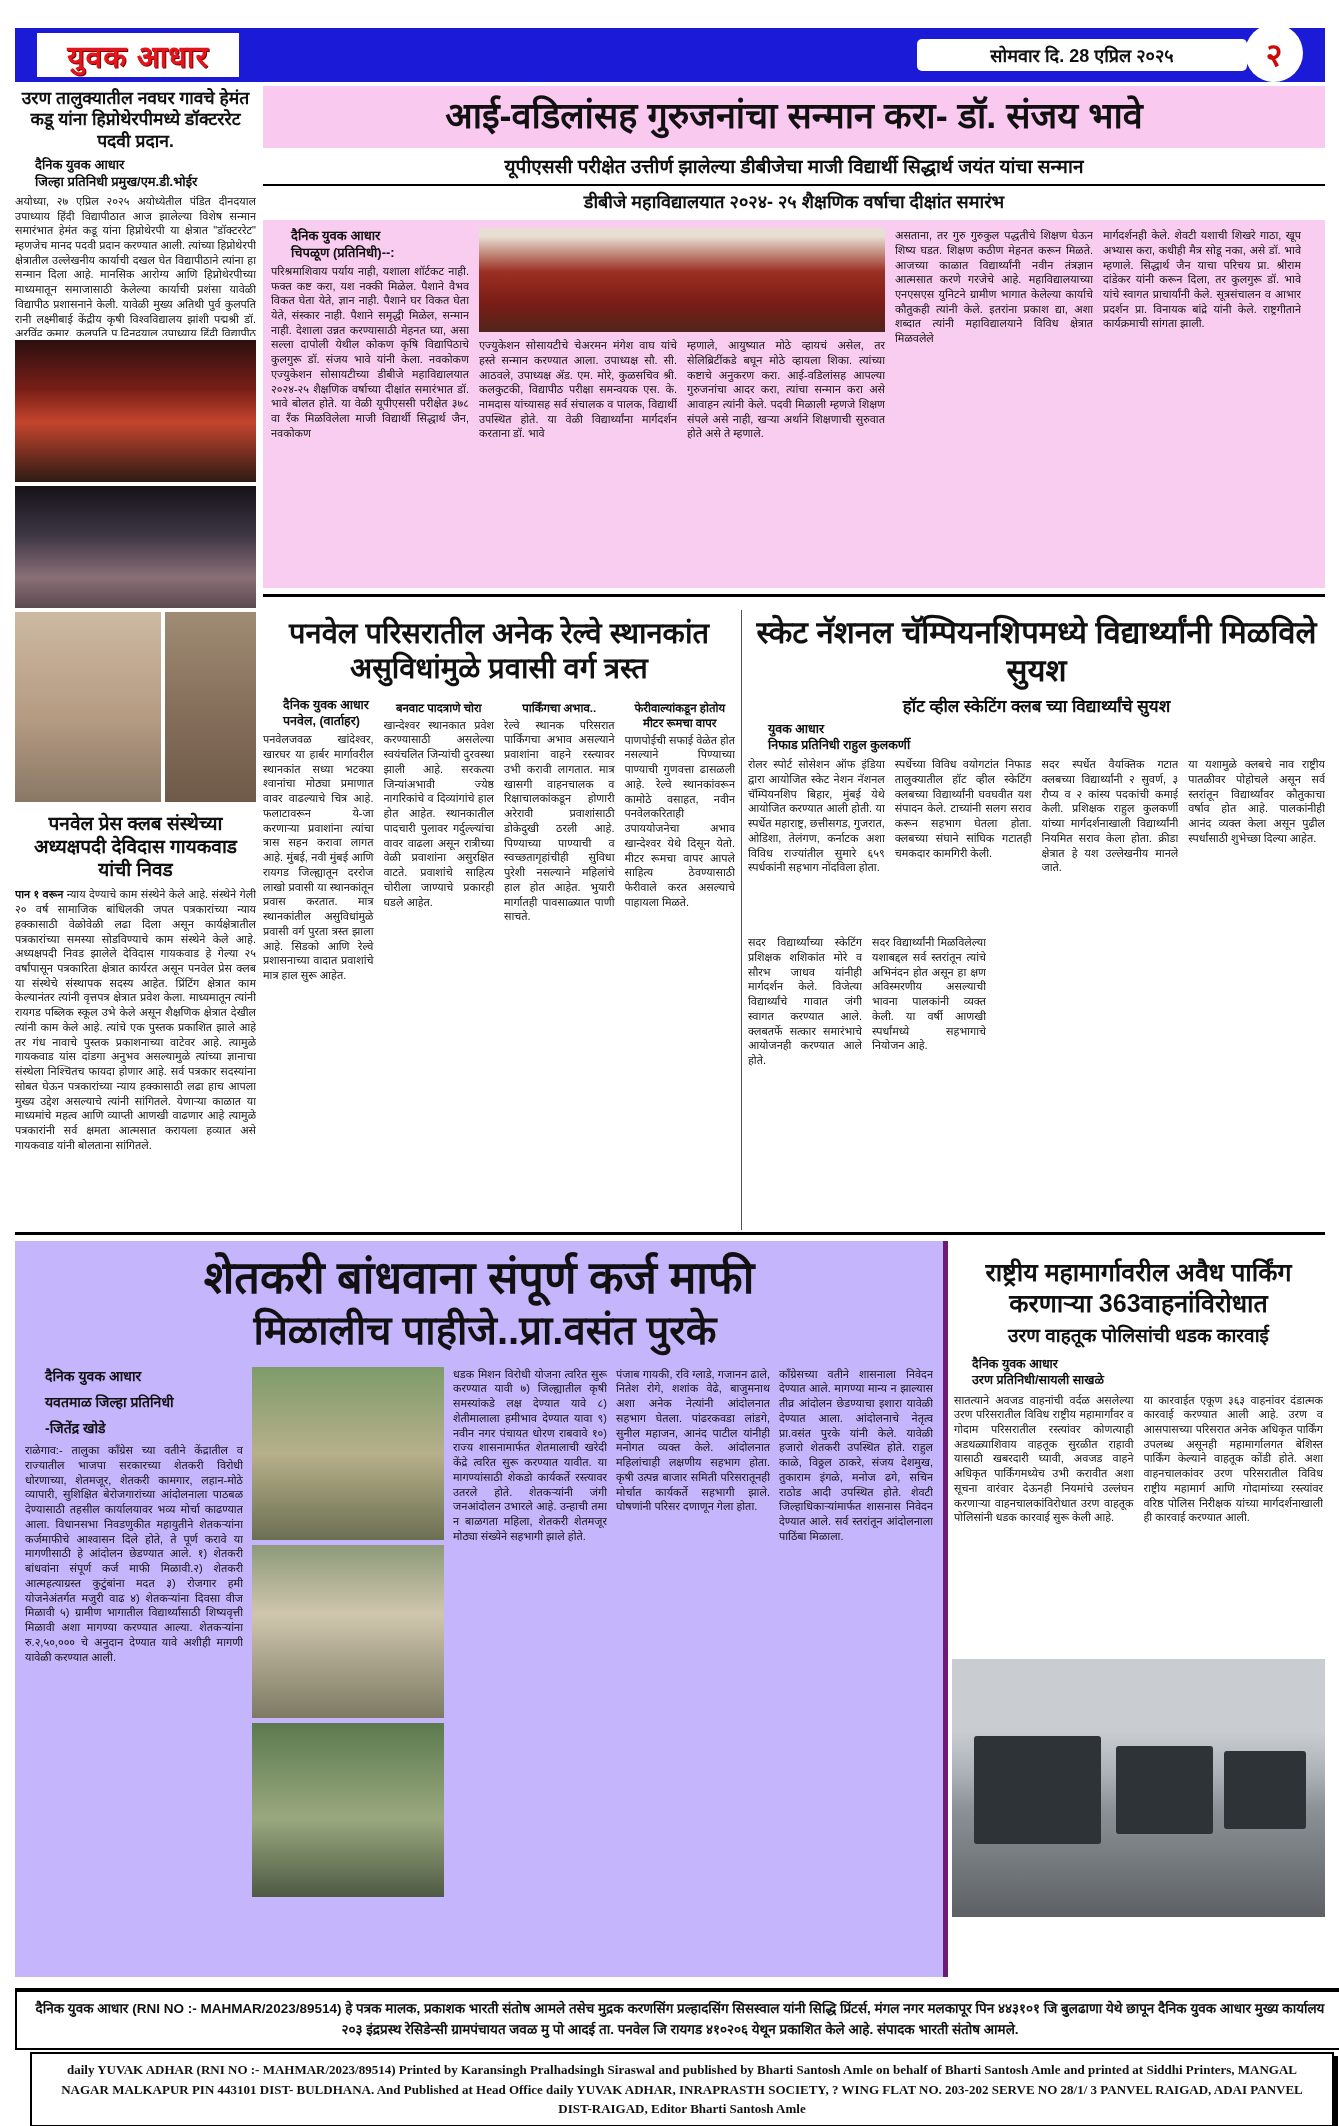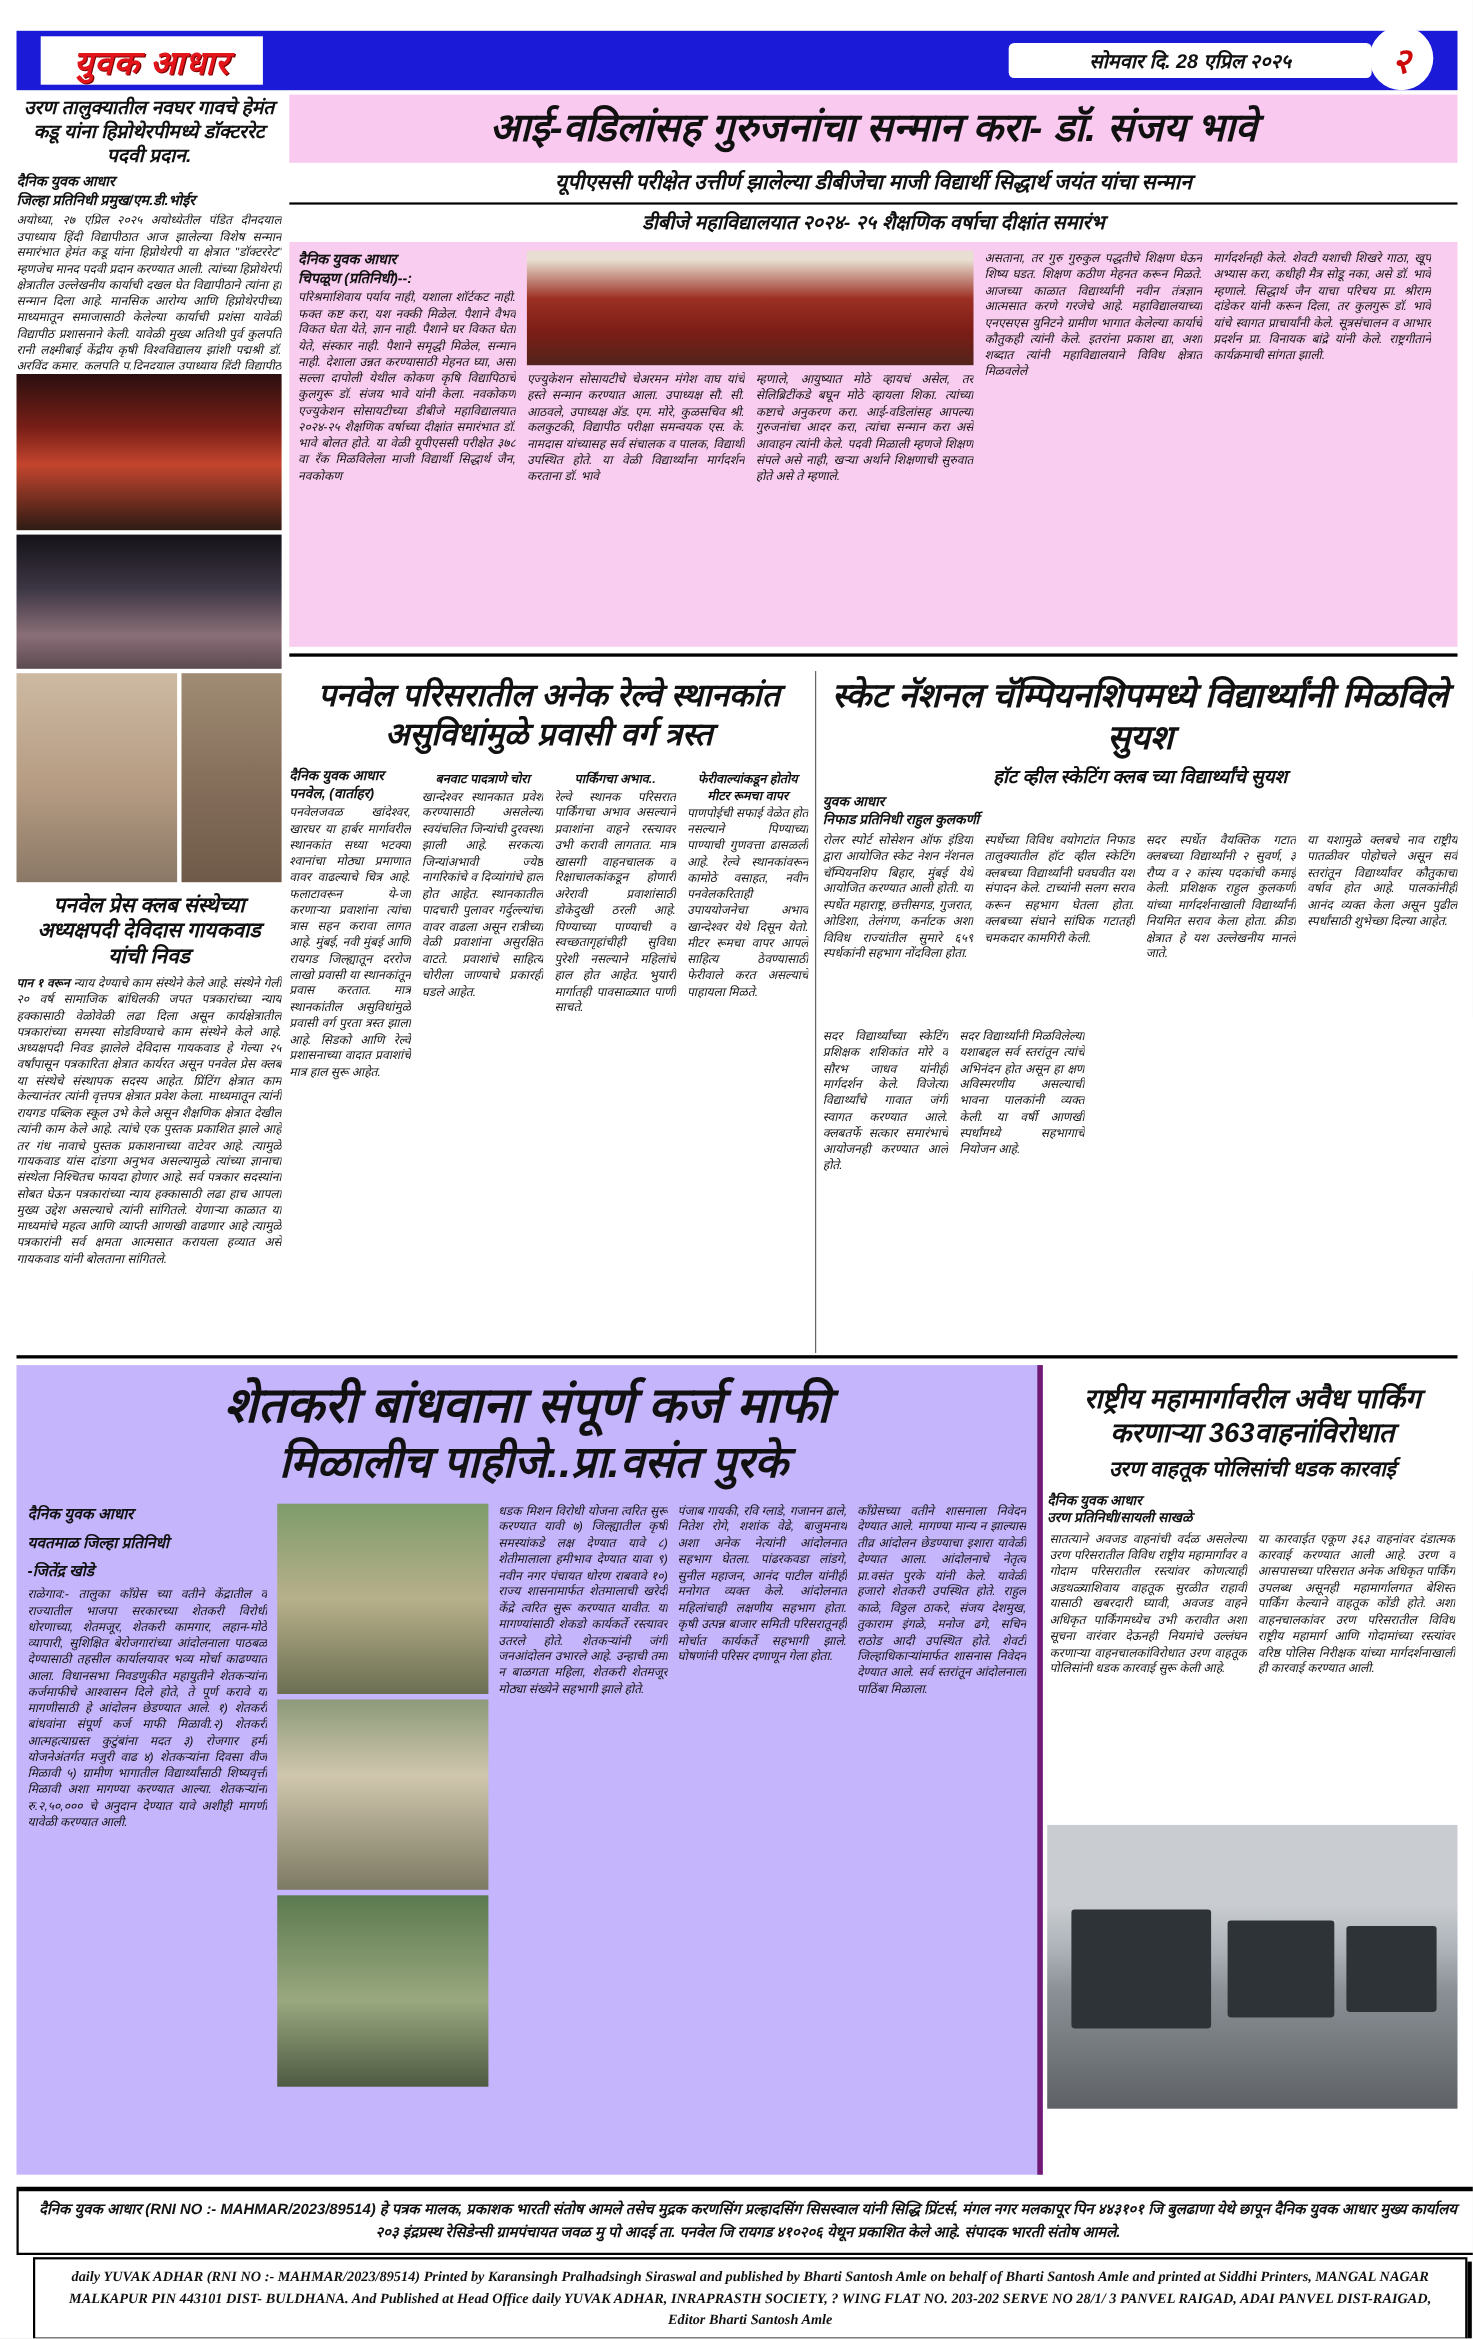--- a/index.html
+++ b/index.html
@@ -1,33 +1,33 @@
 <!DOCTYPE html>
 <html><head>
 <meta charset="utf-8">
 <style>
   html,body{margin:0;padding:0;background:#e8e8e8;}
   #paper{position:relative;width:1339px;height:2126px;background:#ffffff;
-    font-family:"Liberation Sans","DejaVu Sans",sans-serif;color:#111;overflow:hidden;font-style:italic;}
+    font-family:"Liberation Sans","DejaVu Sans",sans-serif;color:#111;overflow:hidden;}
   .abs{position:absolute;}
   
   #mast{left:15px;top:28px;width:1310px;height:54px;background:#1b1ad6;}
   #logoBox{position:absolute;left:22px;top:5px;width:202px;height:44px;background:#fff;
     display:flex;align-items:center;justify-content:center;}
   #logoBox span{font-weight:900;font-size:30px;color:#e3151b;letter-spacing:1px;
     text-shadow:1px 1px 0 #7a0000;}
   #dateBox{position:absolute;right:78px;top:11px;width:330px;height:32px;background:#fff;
     border-radius:5px;display:flex;align-items:center;justify-content:center;
     font-weight:bold;font-size:18px;}
   #pageCircle{position:absolute;right:22px;top:-4px;width:58px;height:58px;background:#fff;
     border-radius:50%;display:flex;align-items:center;justify-content:center;
     color:#cc0a0a;font-weight:900;font-size:32px;}
   
   .hl{font-weight:800;text-align:center;line-height:1.22;}
-  .by{font-weight:bold;font-size:13px;line-height:1.3;}
+  .by{font-weight:bold;font-size:13px;line-height:1.3;margin-left:20px;}
   .bd{font-size:11px;line-height:1.34;text-align:justify;overflow:hidden;}
   .cols{display:flex;gap:10px;}
   .cols>div{flex:1;overflow:hidden;}
   .ph{background:#888;}
   .minihead{font-weight:bold;font-size:11.5px;margin:3px 0;text-align:center;}
   .rule{background:#000;}
   
   #leftCol{left:15px;top:88px;width:241px;}
   
   #mainArt{left:263px;top:86px;width:1062px;}

